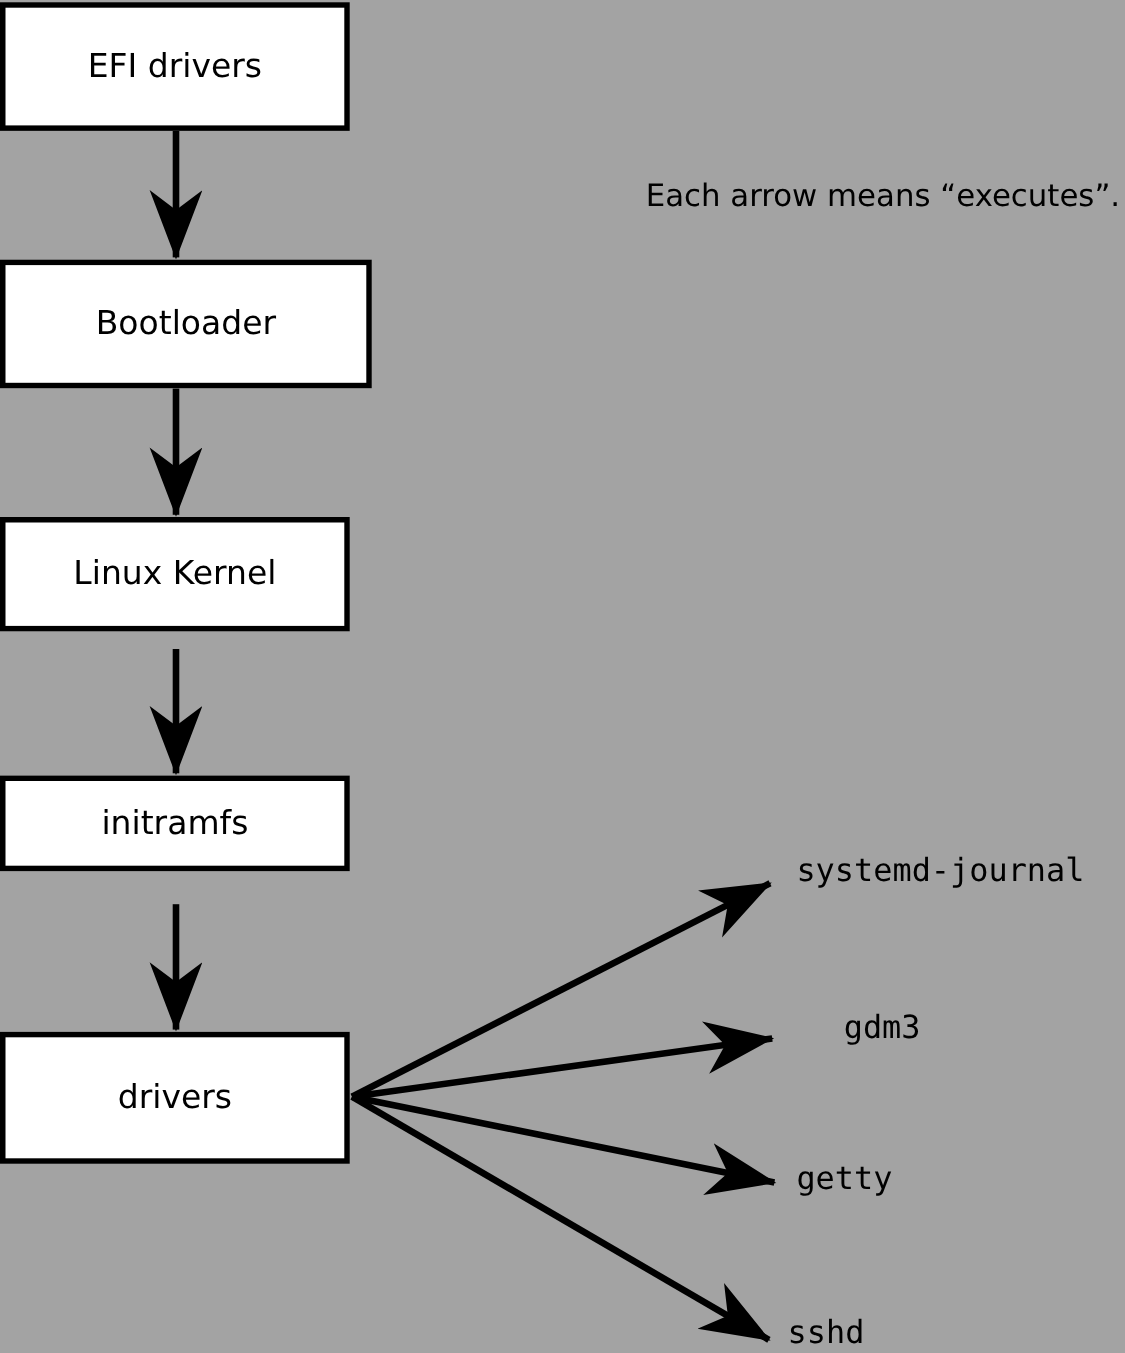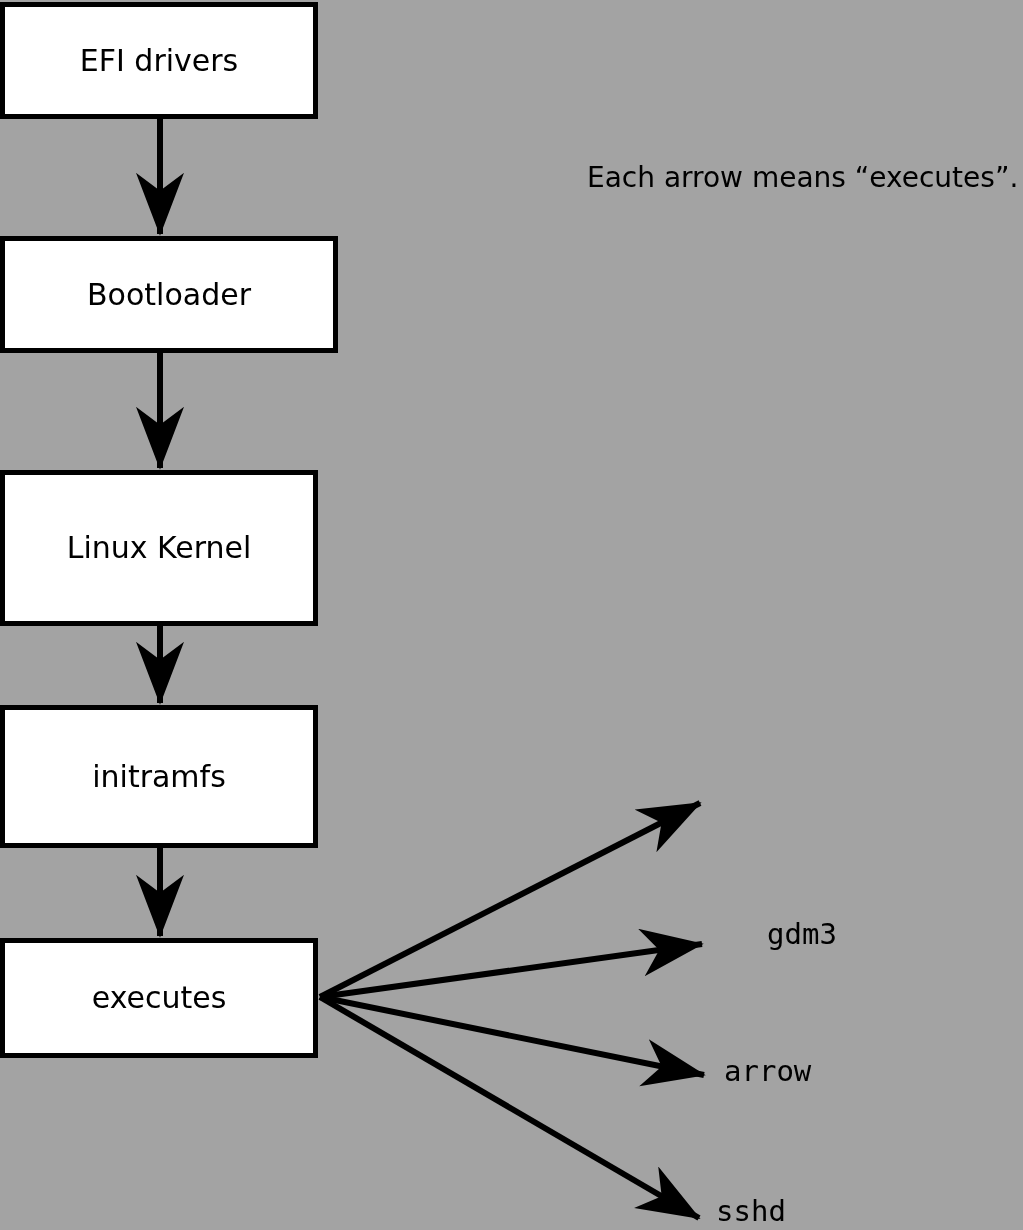--- a/index.html
+++ b/index.html
@@ -106,34 +106,35 @@
   </svg>
 
   <div class="node-box" style="left:0px; top:2px; width:318px; height:117px;">
     <span class="node-label">EFI drivers</span>
   </div>
 
   <div class="node-box" style="left:0px; top:236px; width:338px; height:117px;">
     <span class="node-label">Bootloader</span>
   </div>
 
-  <div class="node-box" style="left:0px; top:470px; width:318px; height:156px;">
+  <div class="node-box" style="left:0px; top:470px; width:318px; height:104px;">
     <span class="node-label">Linux Kernel</span>
   </div>
 
-  <div class="node-box" style="left:0px; top:705px; width:318px; height:143px;">
+  <div class="node-box" style="left:0px; top:705px; width:318px; height:87px;">
     <span class="node-label">initramfs</span>
   </div>
 
   <div class="node-box" style="left:0px; top:938px; width:318px; height:120px;">
-    <span class="node-label">executes</span>
+    <span class="node-label">drivers</span>
   </div>
 
   <div class="caption" style="left:563px; top:164px;margin-left:24px;">Each arrow means “executes”.</div>
 
+  <div class="service-label" style="left:724px; top:777px;">systemd-journal</div>
 
   <div class="service-label" style="left:767px; top:920px;">gdm3</div>
 
-  <div class="service-label" style="left:724px; top:1057px;">arrow</div>
+  <div class="service-label" style="left:724px; top:1057px;">getty</div>
 
   <div class="service-label" style="left:716px; top:1197px;">sshd</div>
 
 </div>
 
 </body></html>

